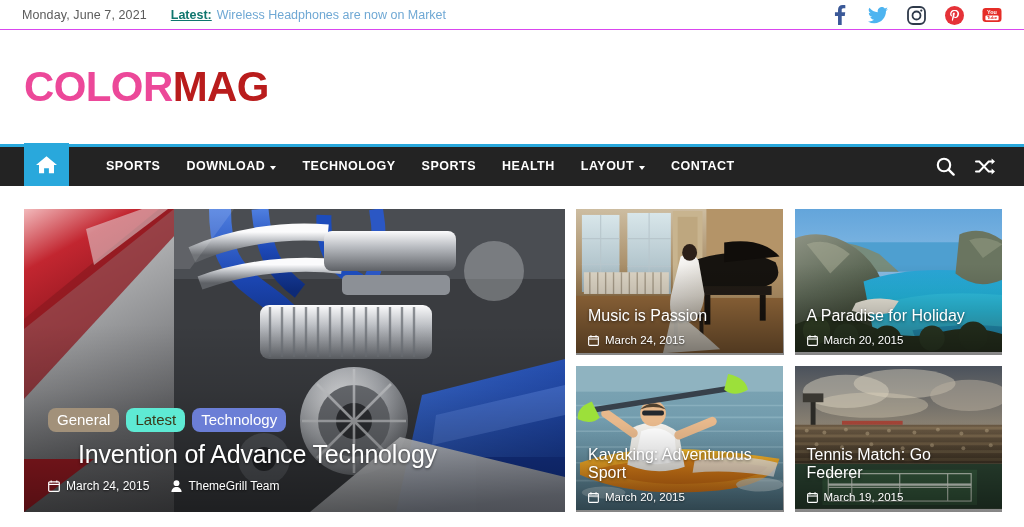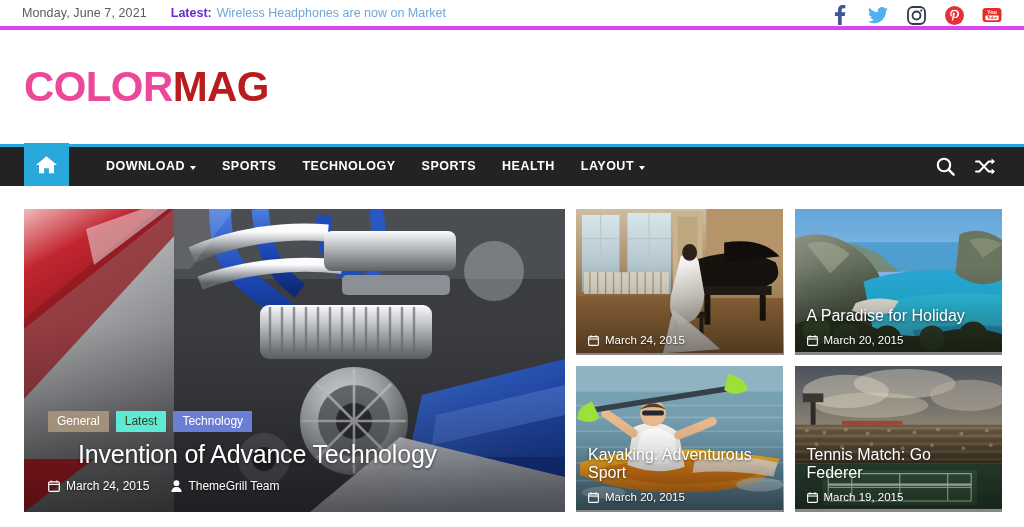--- a/index.html
+++ b/index.html
@@ -7,39 +7,39 @@
   html, body {
     width: 1024px; height: 527px;
     background: #ffffff;
     font-family: "Liberation Sans", sans-serif;
     overflow: hidden;
   }
 
   
   .topbar {
     height: 30px;
-    border-bottom: 4px solid #d946ef;
+    border-bottom: 1px solid #d946ef;
     display: flex;
     align-items: center;
     padding: 0 22px;
     position: relative;
   }
   .topbar-date {
     font-size: 12.5px;
     color: #5b5b5b;
     letter-spacing: .1px;
   }
   .topbar-latest-wrap {
     margin-left: 24px;
     font-size: 12.5px;
     display: flex;
     align-items: center;
     gap: 5px;
   }
-  .topbar-latest-label { color: #6d28d9; font-weight: bold; }
+  .topbar-latest-label { color: #0f766e; font-weight: bold; text-decoration: underline; }
   .topbar-latest-link { color: #6fa8d4; text-decoration: none; }
 
   .social {
     position: absolute;
     right: 22px;
     top: 0;
     height: 30px;
     display: flex;
     align-items: center;
     gap: 18px;
@@ -174,26 +174,26 @@
 
   .badges {
     position: absolute;
     left: 24px;
     bottom: 80px;
     display: flex;
     gap: 7px;
     z-index: 3;
   }
   .badge {
-    font-size: 12px;
+    font-size: 15px;
     color: #ffffff;
     padding: 4px 9px 5px;
     line-height: 1;
     white-space: nowrap;
-    border-radius: 1px;
+    border-radius: 8px;
     cursor: pointer;
   }
 
   .feat-main-title {
     position: absolute;
     left: 24px;
     bottom: 43px;
     color: #ffffff;
     font-size: 25px;
     font-weight: normal;
@@ -303,38 +303,41 @@
 <div class="navwrap">
   <div class="nav-topline"></div>
   <div class="nav">
     <div class="nav-home">
       <svg width="21" height="19" viewBox="0 0 21 19">
         <path fill="#ffffff" d="M10.5 1.2L0 10.1h3v8.2h5.1v-5.1h4.8v5.1H18v-8.2h3L10.5 1.2z"></path>
       </svg>
     </div>
     <div class="nav-items">
       <div class="nav-item">
+        <span>SPORTS</span>
+      </div>
+      <div class="nav-item">
         <span>DOWNLOAD</span>
         <span class="caret"></span>
-      </div>
-      <div class="nav-item">
-        <span>SPORTS</span>
       </div>
       <div class="nav-item">
         <span>TECHNOLOGY</span>
       </div>
       <div class="nav-item">
         <span>SPORTS</span>
       </div>
       <div class="nav-item">
         <span>HEALTH</span>
       </div>
       <div class="nav-item">
         <span>LAYOUT</span>
         <span class="caret"></span>
+      </div>
+      <div class="nav-item">
+        <span>CONTACT</span>
       </div>
     </div>
     <div class="nav-right">
       <span class="nav-icon-btn">
         <svg width="19" height="19" viewBox="0 0 19 19">
           <circle cx="8" cy="8" r="6.2" fill="none" stroke="#ffffff" stroke-width="2.1"></circle>
           <line x1="12.6" y1="12.6" x2="17.6" y2="17.6" stroke="#ffffff" stroke-width="2.4" stroke-linecap="round"></line>
         </svg>
       </span>
       <span class="nav-icon-btn">
@@ -545,20 +548,21 @@
 
           <rect x="96" y="104" width="36" height="6" fill="#2a2118"></rect>
           <rect x="99" y="110" width="4" height="20" fill="#2a2118"></rect>
           <rect x="125" y="110" width="4" height="18" fill="#2a2118"></rect>
 
           <path d="M106 48 q12 -6 18 4 l6 34 q-2 28 -22 30 q-16 -4 -12 -28z" fill="url(#gDress)"></path>
           <ellipse cx="115" cy="44" rx="7.5" ry="8.5" fill="#2c2019"></ellipse>
           <path d="M98 102 q22 16 48 40 l-58 4z" fill="#efeae0" opacity="0.92"></path>
         </svg>
         <div class="shade"></div>
+        <div class="card-title">Music is Passion</div>
         <div class="card-meta">
           <svg class="cal-ico" width="11" height="11" viewBox="0 0 12 12">
             <rect x="0.7" y="1.8" width="10.6" height="9.5" rx="1" fill="none" stroke="#ffffff" stroke-width="1.2"></rect>
             <line x1="0.7" y1="4.4" x2="11.3" y2="4.4" stroke="#ffffff" stroke-width="1.2"></line>
             <line x1="3.2" y1="0.4" x2="3.2" y2="2.6" stroke="#ffffff" stroke-width="1.2"></line>
             <line x1="8.8" y1="0.4" x2="8.8" y2="2.6" stroke="#ffffff" stroke-width="1.2"></line>
           </svg>
           <span>March 24, 2015</span>
         </div>
       </div>

